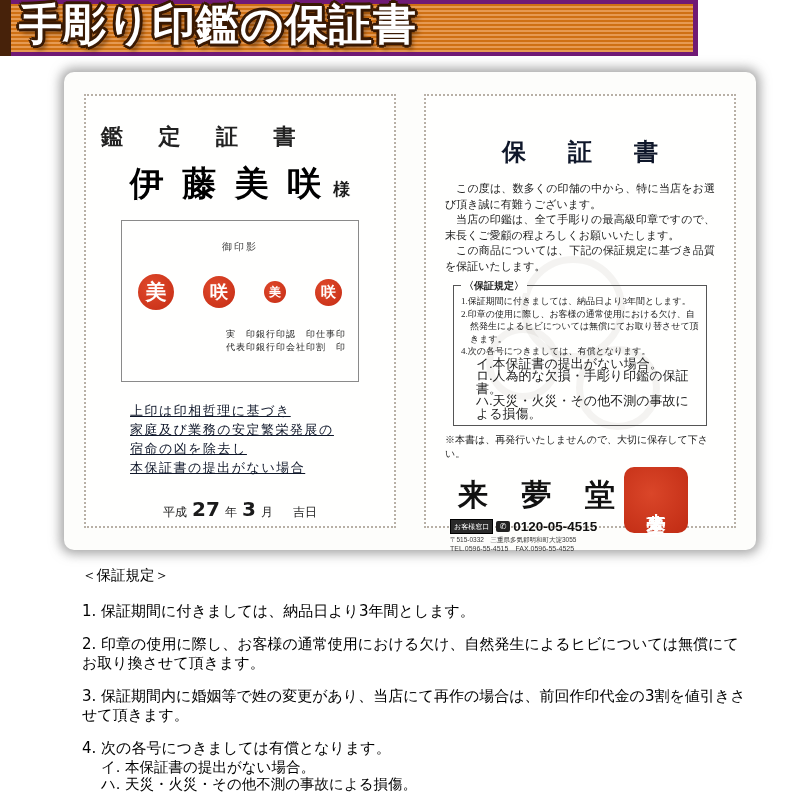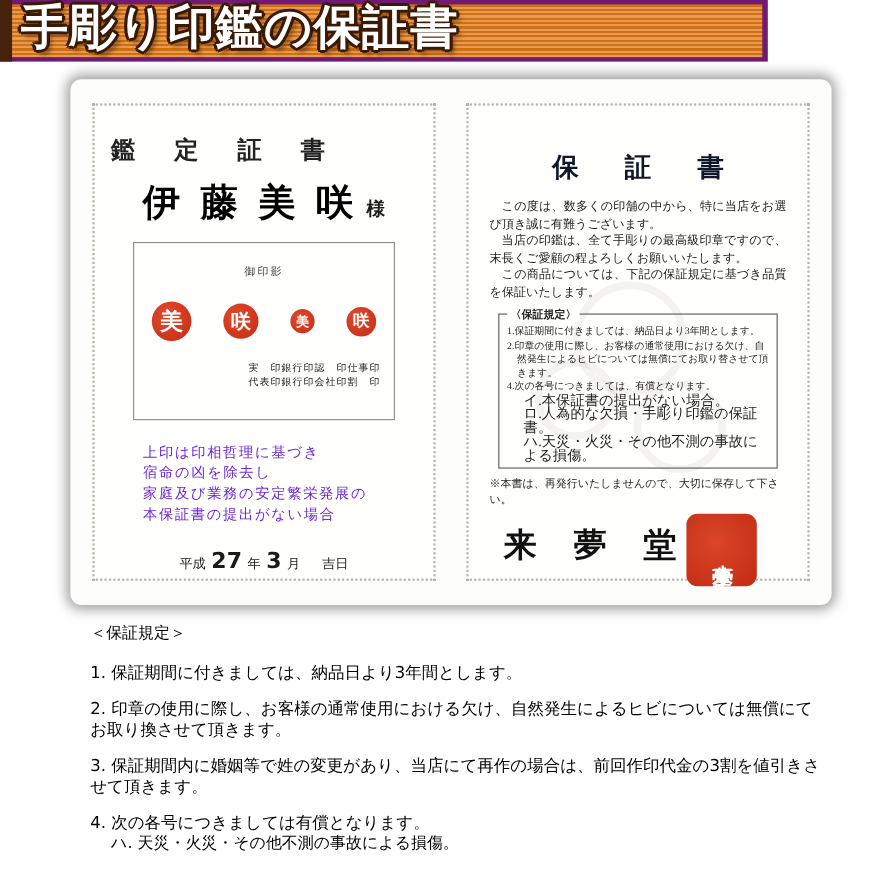--- a/index.html
+++ b/index.html
@@ -45,21 +45,21 @@
   .stamp-box-label{text-align:center;font-size:10px;color:#444;margin-top:19px;letter-spacing:2px;}
   .seal-row{display:flex;justify-content:space-between;align-items:center;padding:0 16px;margin-top:15px;height:46px;}
   .seal{border-radius:50%;color:#fff;display:flex;align-items:center;justify-content:center;
     background:radial-gradient(circle at 38% 35%,#e04a2c,#c52c14);font-weight:bold;line-height:1;}
   .seal-1{width:36px;height:36px;font-size:21px;}
   .seal-2{width:32px;height:32px;font-size:18px;}
   .seal-3{width:22px;height:22px;font-size:12px;}
   .seal-4{width:27px;height:27px;font-size:15px;}
   .label-row{display:flex;justify-content:flex-end;padding:0 12px;margin-top:13px;}
   .seal-label{font-size:9px;line-height:13px;text-align:center;letter-spacing:1px;color:#222;}
-  .cert-body{margin:19px 0 0 44px;font-size:13px;line-height:19px;letter-spacing:1.5px;color:#6d28d9;}
+  .cert-body{margin:19px 0 0 44px;font-size:13px;line-height:19px;letter-spacing:1.5px;color:#0f172a;text-decoration:underline;}
   .date-row{margin-top:20px;text-align:center;font-size:12px;color:#1a1a1a;}
   .date-big{font-family:"DejaVu Sans",sans-serif;font-weight:bold;font-size:20px;margin:0 5px;}
   .date-day{margin-left:20px;}
   
   .cert-title2{text-align:center;margin-top:40px;font-size:24px;font-weight:bold;
     letter-spacing:18px;text-indent:18px;color:#0f172a;}
   .paras{margin:13px 19px 0;}
   .para{font-size:11px;line-height:15.5px;text-align:justify;text-indent:11px;color:#1b1b1b;}
   .rules-box{position:relative;margin:11px 27px 0;border:1.5px solid #555;padding:9px 7px 5px;background:transparent;}
   .rules-legend{position:absolute;top:-7px;left:7px;background:#fffffe;padding:0 3px;
@@ -134,22 +134,22 @@
           <div>会社印</div>
         </div>
         <div class="seal-label">
           <div>仕事印</div>
           <div>割　印</div>
         </div>
       </div>
     </div>
     <div class="cert-body">
       <div>上印は印相哲理に基づき</div>
+      <div>家庭及び業務の安定繁栄発展の</div>
       <div>宿命の凶を除去し</div>
-      <div>家庭及び業務の安定繁栄発展の</div>
       <div>本保証書の提出がない場合</div>
     </div>
     <div class="date-row">
       <span>平成</span><span class="date-big">27</span><span>年</span><span class="date-big">3</span><span>月</span><span class="date-day">吉日</span>
     </div>
   </div>
 
   <div class="cert cert-right">
     <div class="wm wm1"></div>
     <div class="wm wm2"></div>
@@ -165,27 +165,37 @@
       <div class="rule">1.保証期間に付きましては、納品日より3年間とします。</div>
       <div class="rule">2.印章の使用に際し、お客様の通常使用における欠け、自然発生によるヒビについては無償にてお取り替させて頂きます。</div>
       <div class="rule">4.次の各号につきましては、有償となります。</div>
       <div class="rule-sub">イ.本保証書の提出がない場合。</div>
       <div class="rule-sub">ロ.人為的な欠損・手彫り印鑑の保証書。</div>
       <div class="rule-sub">ハ.天災・火災・その他不測の事故による損傷。</div>
     </div>
     <div class="note">※本書は、再発行いたしませんので、大切に保存して下さい。</div>
     <div class="shop-area">
       <div class="shop-name">来 夢 堂</div>
+      <div class="contact">
+        <div class="contact-top">
+          <span class="badge">お客様窓口</span>
+          <span class="fd-icon"></span>
+          <span class="phone">0120-05-4515</span>
+        </div>
+        <div class="addr">〒515-0332　三重県多気郡明和町大淀3055</div>
+        <div class="telfax">TEL.0596-55-4515　FAX.0596-55-4525</div>
+      </div>
       <div class="shop-seal">
         <span class="shop-seal-text">来夢堂</span>
       </div>
     </div>
   </div>
 </div>
 
 <div class="bottom">
   <div class="b-heading">＜保証規定＞</div>
   <div class="b-item">1. 保証期間に付きましては、納品日より3年間とします。</div>
   <div class="b-item">2. 印章の使用に際し、お客様の通常使用における欠け、自然発生によるヒビについては無償にてお取り換させて頂きます。</div>
   <div class="b-item">3. 保証期間内に婚姻等で姓の変更があり、当店にて再作の場合は、前回作印代金の3割を値引きさせて頂きます。</div>
   <div class="b-item b-item-last">4. 次の各号につきましては有償となります。</div>
+  <div class="b-sub">イ. 本保証書の提出がない場合。</div>
   <div class="b-sub">ハ. 天災・火災・その他不測の事故による損傷。</div>
 </div>
 
 </body></html>

